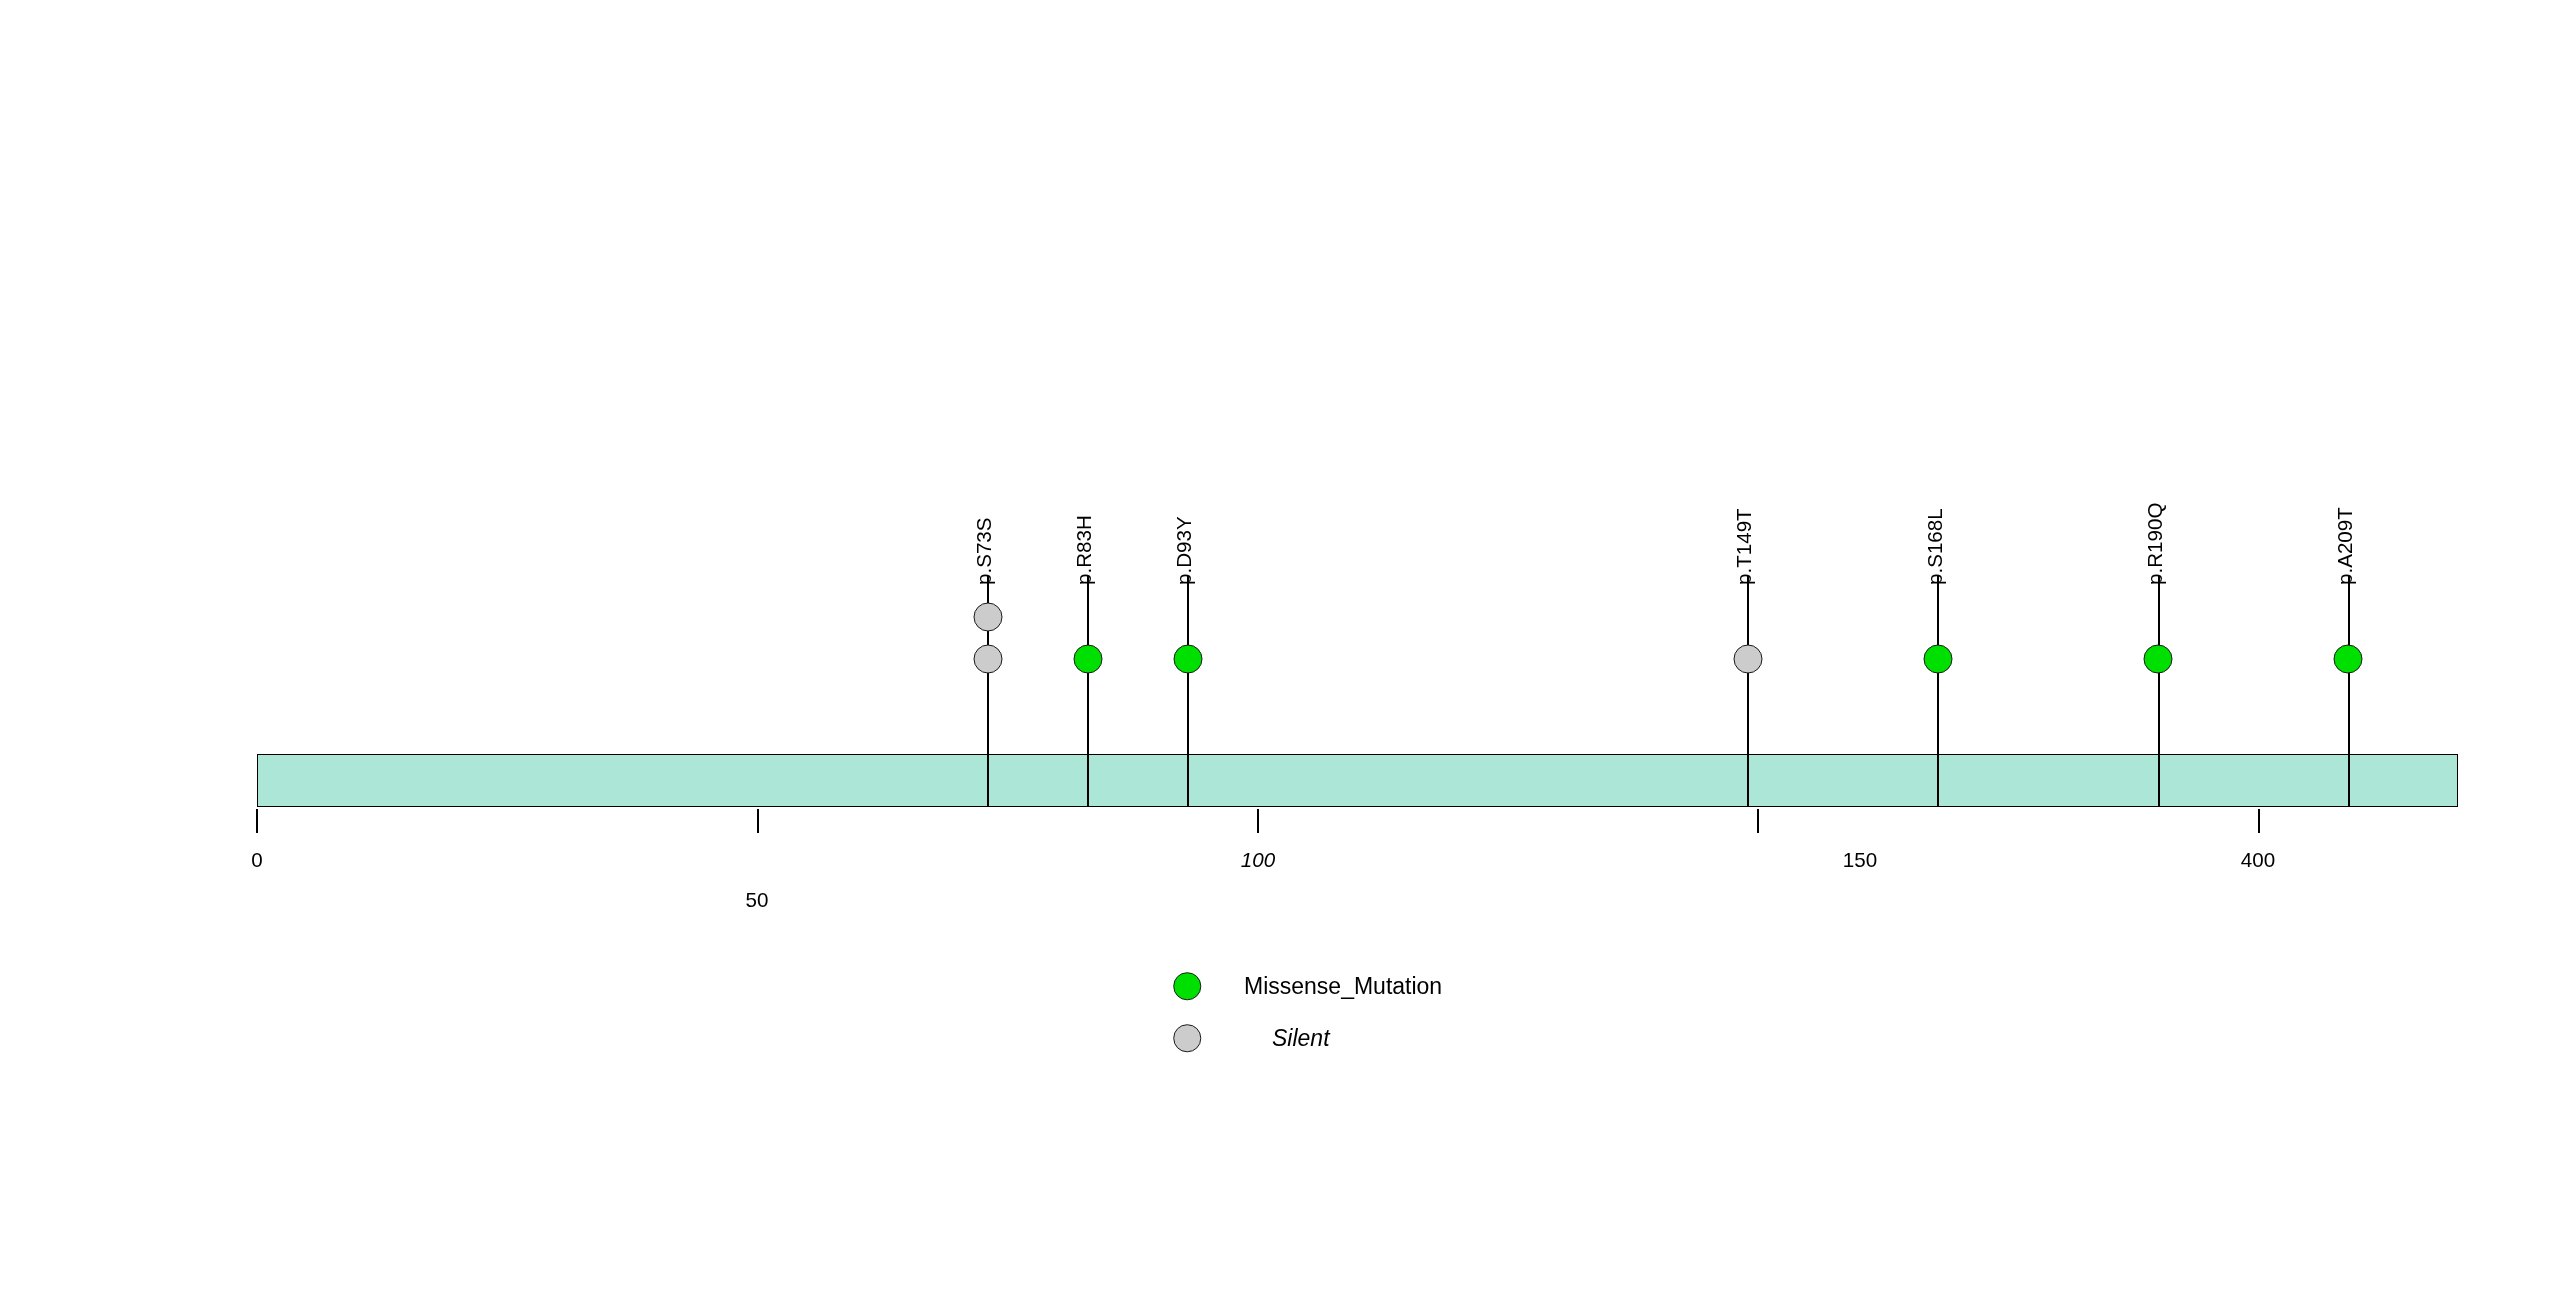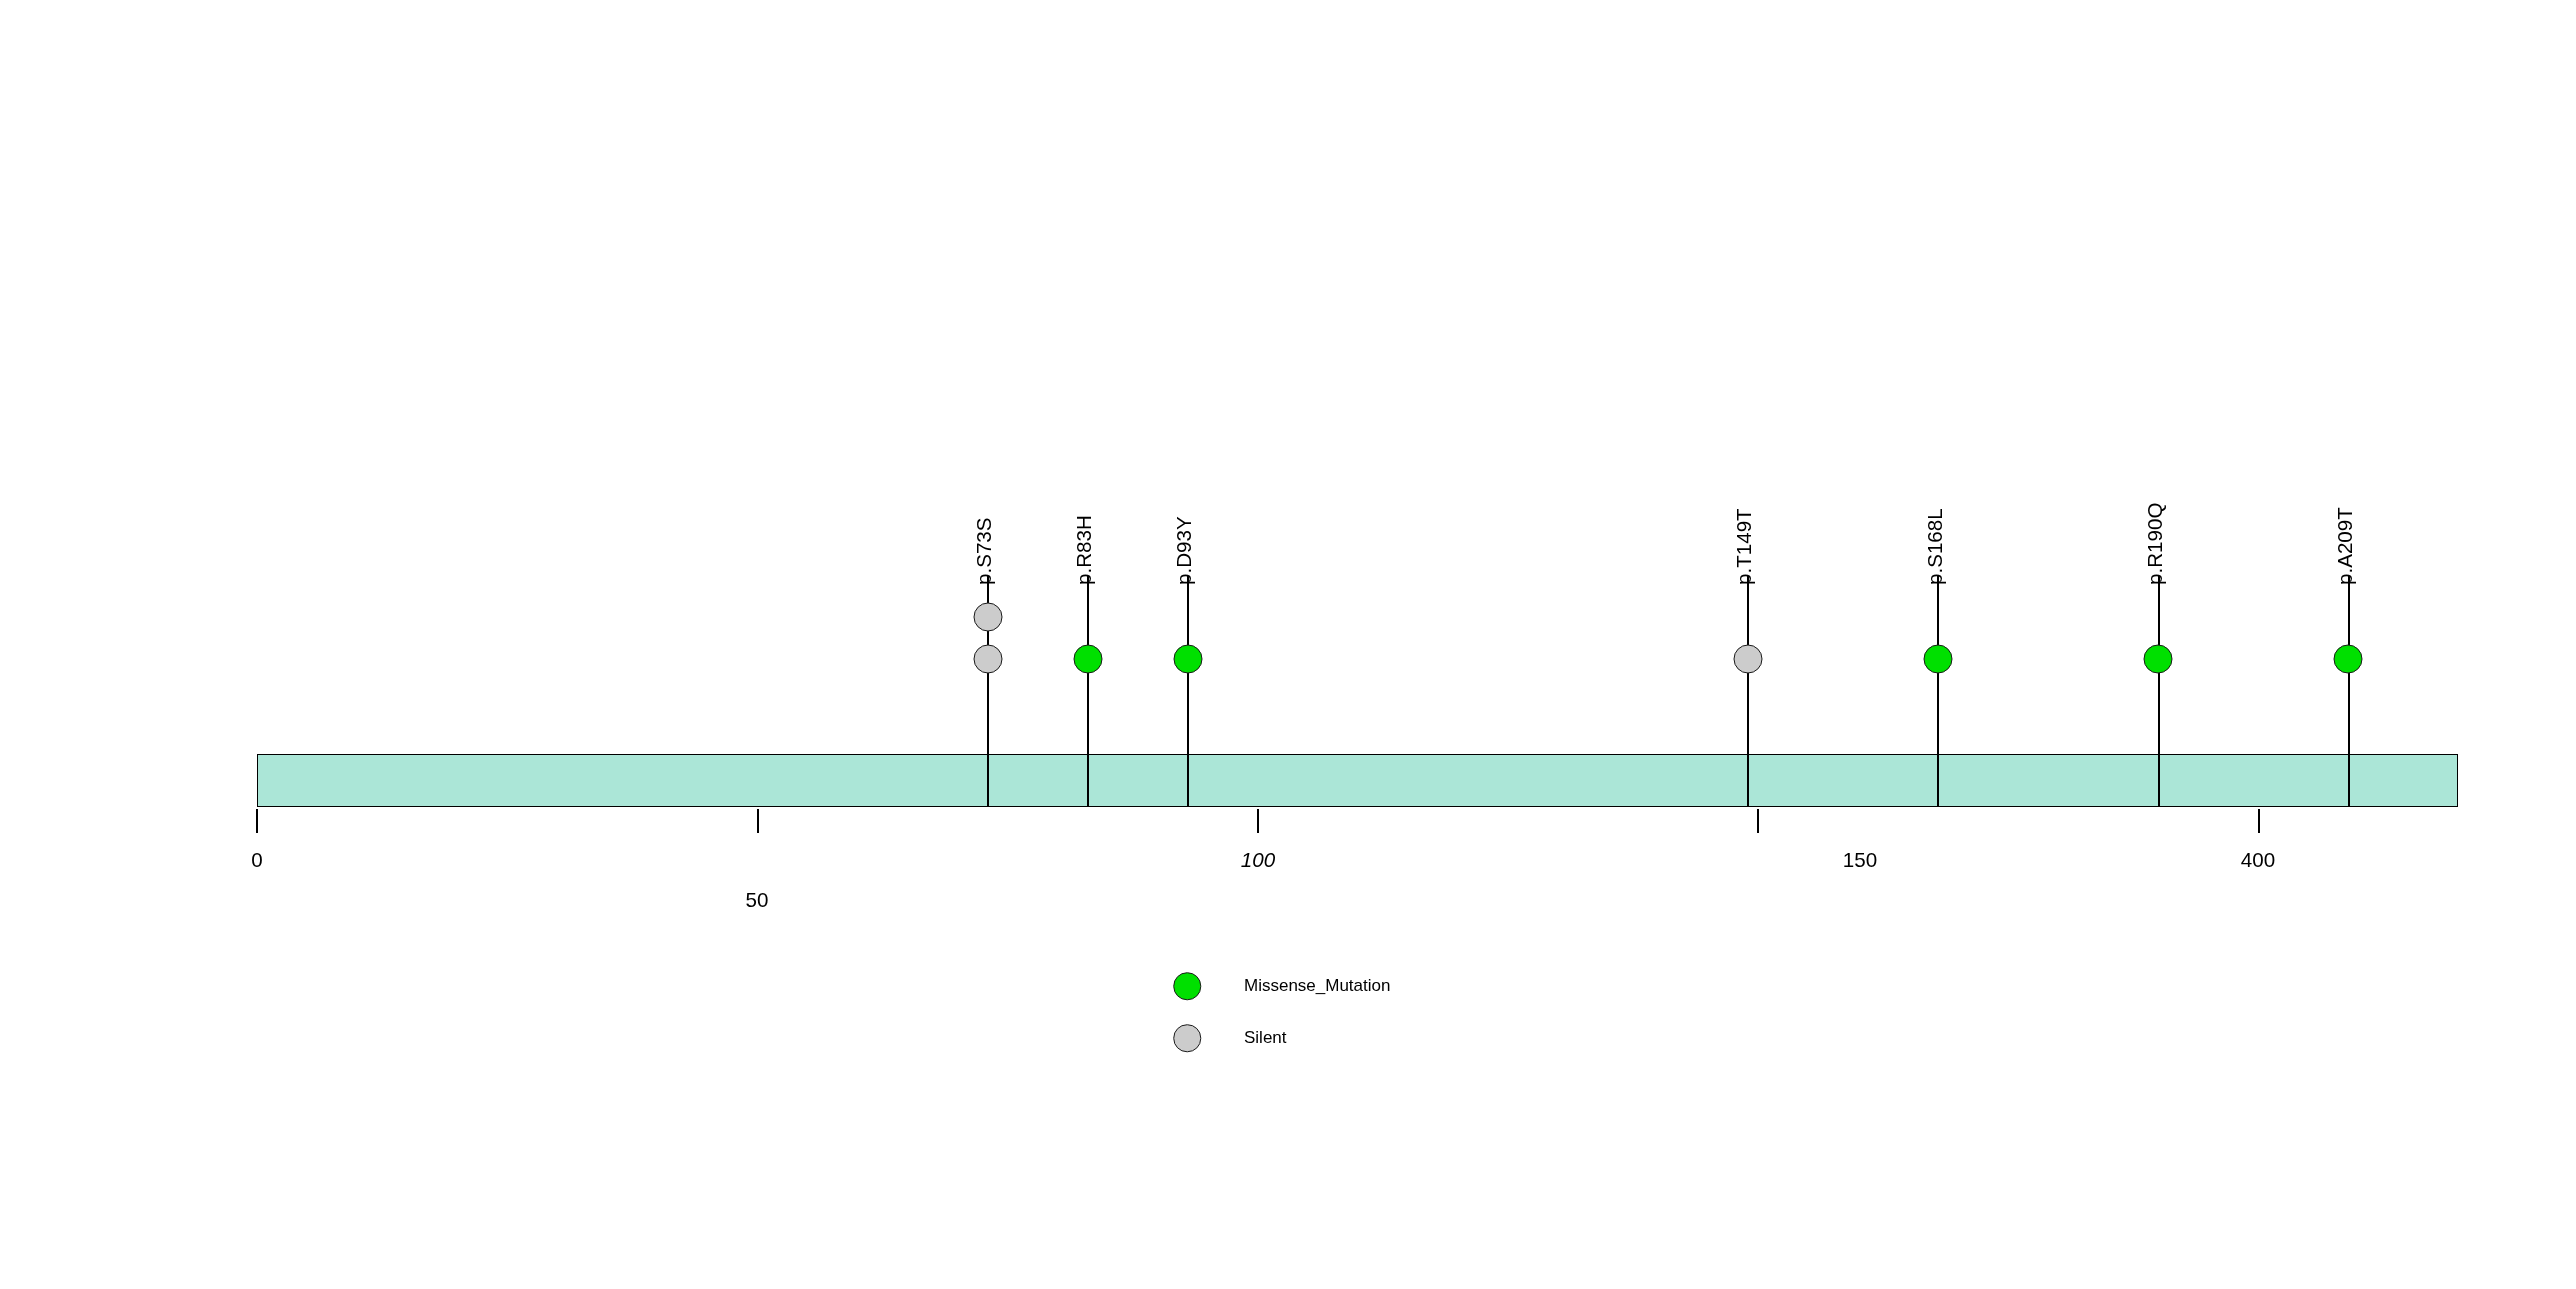--- a/index.html
+++ b/index.html
@@ -65,21 +65,21 @@
   
   .legend-dot {
     position: absolute;
     box-sizing: border-box;
     border-radius: 50%;
     border: 1.1px solid #1a1a1a;
     transform: translate(-50%, -50%);
   }
   .legend-text {
     position: absolute;
-    font-size: 17px;
+    font-size: 23px;
     color: #000000;
     white-space: nowrap;
     transform: translateY(-50%);
   }
 </style>
 </head>
 <body>
 
 <div id="plot">
 
@@ -134,17 +134,17 @@
         <div class="lolli-stem" style="left: 2348px; top: 576px; height: 231px;"></div>
         <div class="lolli-head" style="left: 2348px; top: 659px; width: 29px; height: 29px; background: rgb(0, 224, 0);"></div>
         <div class="lolli-label" style="left: 2357px; top: 561px;">p.A209T</div>
       </div>
     </div>
 
   <div id="legend-layer">
       <div class="legend-dot" style="left: 1187px; top: 986px; width: 27.5px; height: 27.5px; background: rgb(0, 224, 0);"></div>
       <div class="legend-text" style="left: 1244px; top: 986px;">Missense_Mutation</div>
       <div class="legend-dot" style="left: 1187px; top: 1038px; width: 27.5px; height: 27.5px; background: rgb(204, 204, 204);"></div>
-      <div class="legend-text" style="left: 1244px; top: 1038px;">Silent</div>
+      <div class="legend-text" style="left: 1272px; top: 1038px; font-style: italic;">Silent</div>
     </div>
 
 </div>
 
 
 </body></html>

